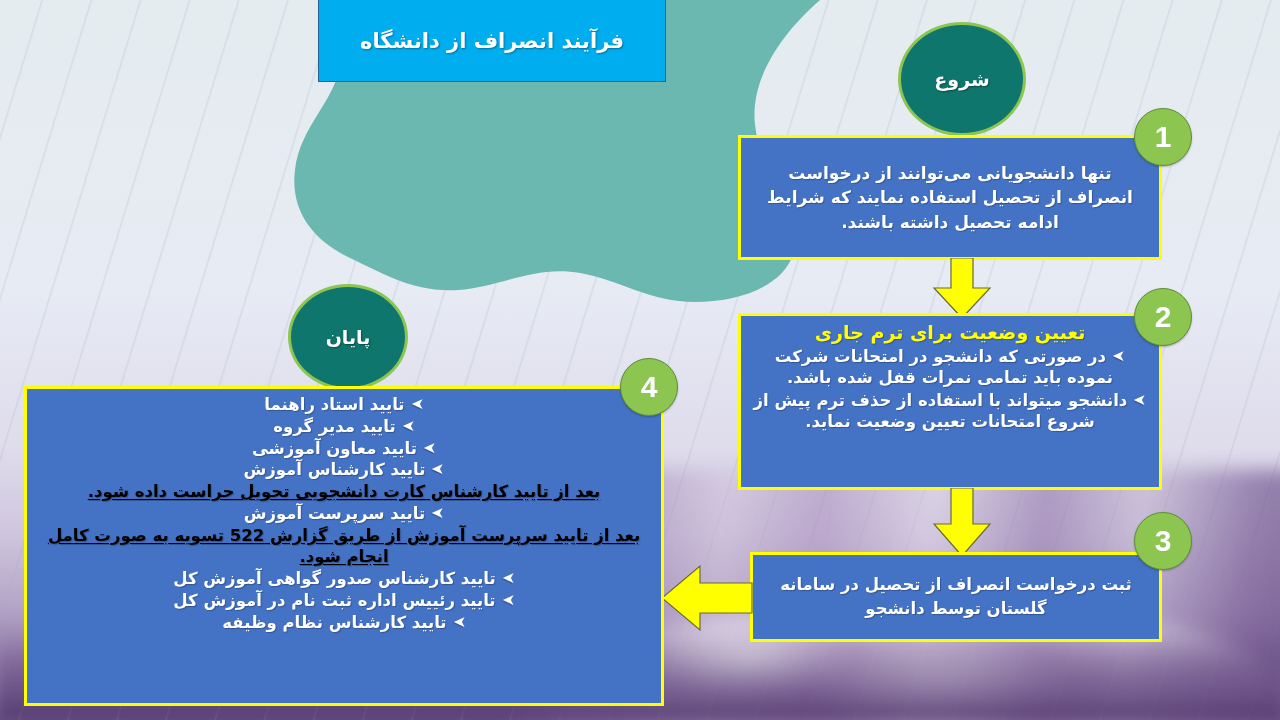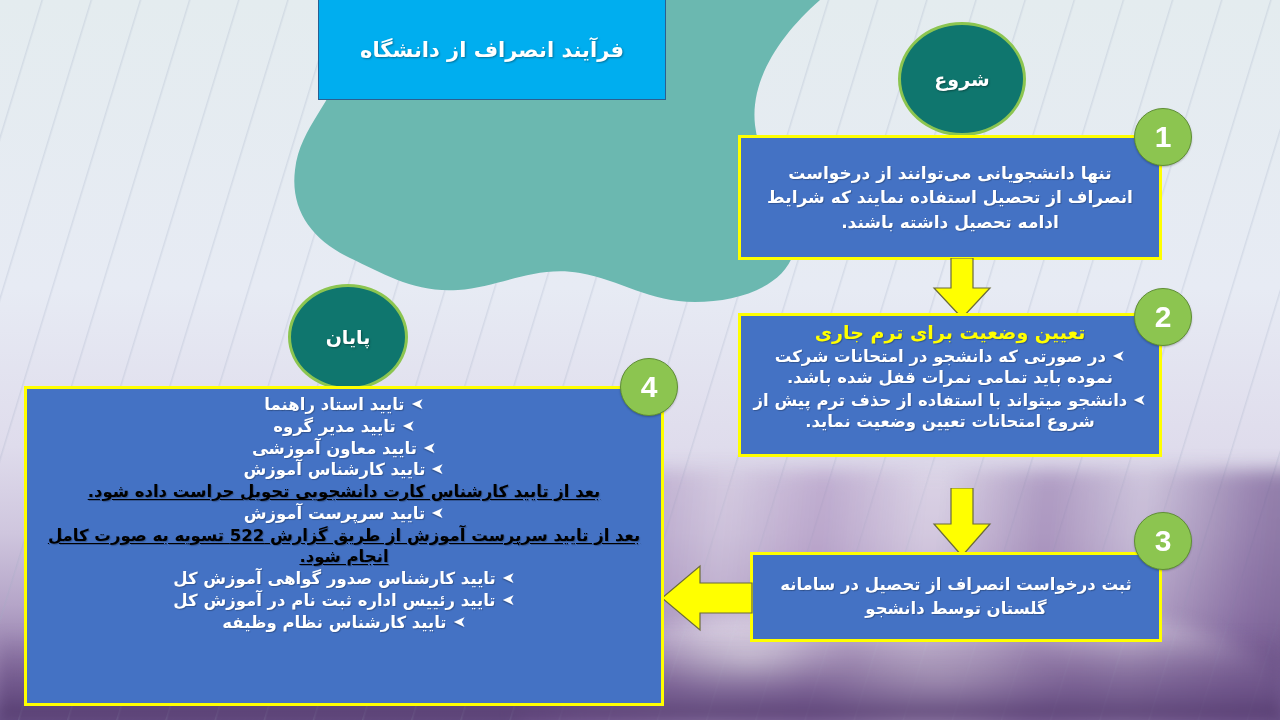--- a/index.html
+++ b/index.html
@@ -57,21 +57,21 @@
     background:linear-gradient(180deg, rgba(110,85,140,0) 0%, rgba(92,66,120,.55) 70%, rgba(80,55,105,.75) 100%);
     filter:blur(6px);
   }
   
   .blob{
     position:absolute;left:-40px;top:-150px;width:860px;height:500px;
   }
 
   
   #title-box{
-    position:absolute;left:318px;top:0;width:348px;height:100px;
+    position:absolute;left:318px;top:0;width:348px;height:82px;
     background:var(--cyan,#00AEEF);
     border:1px solid #2b5f8f;border-top:none;
     display:flex;align-items:center;justify-content:center;
     box-sizing:border-box;
   }
   #title-box .t{
     color:#ffffff;font-weight:bold;font-size:21px;
     text-shadow:1px 1px 2px rgba(0,0,0,.35);
     letter-spacing:.3px;
   }
@@ -111,21 +111,21 @@
 
   #step1-box{
     left:738px;top:135px;width:424px;height:125px;
     font-size:17px;line-height:1.42;
     display:flex;align-items:center;justify-content:center;
     padding:4px 14px;
     text-shadow:1px 1px 1px rgba(0,0,0,.25);
   }
 
   #step2-box{
-    left:738px;top:313px;width:424px;height:144px;
+    left:738px;top:313px;width:424px;height:177px;
     padding:4px 12px 6px 12px;
     font-size:16.5px;line-height:1.3;
     text-shadow:1px 1px 1px rgba(0,0,0,.25);
   }
   #step2-box .heading{font-size:19px;margin-bottom:1px;}
   #step2-box li{margin-bottom:1px;}
 
   #step3-box{
     left:750px;top:552px;width:412px;height:90px;
     font-size:16.5px;line-height:1.45;

